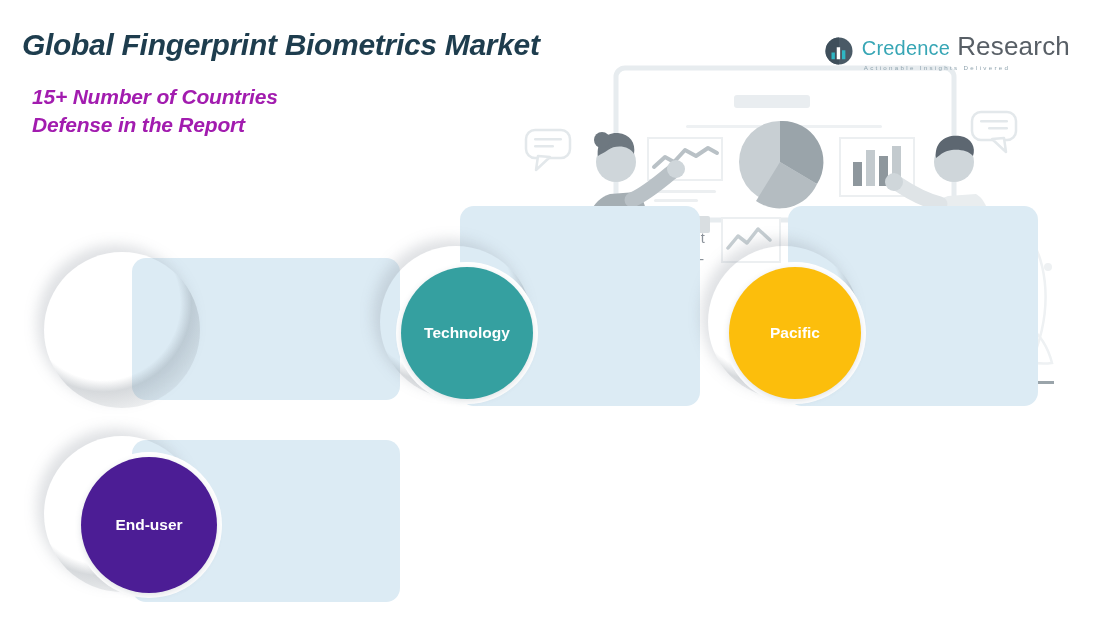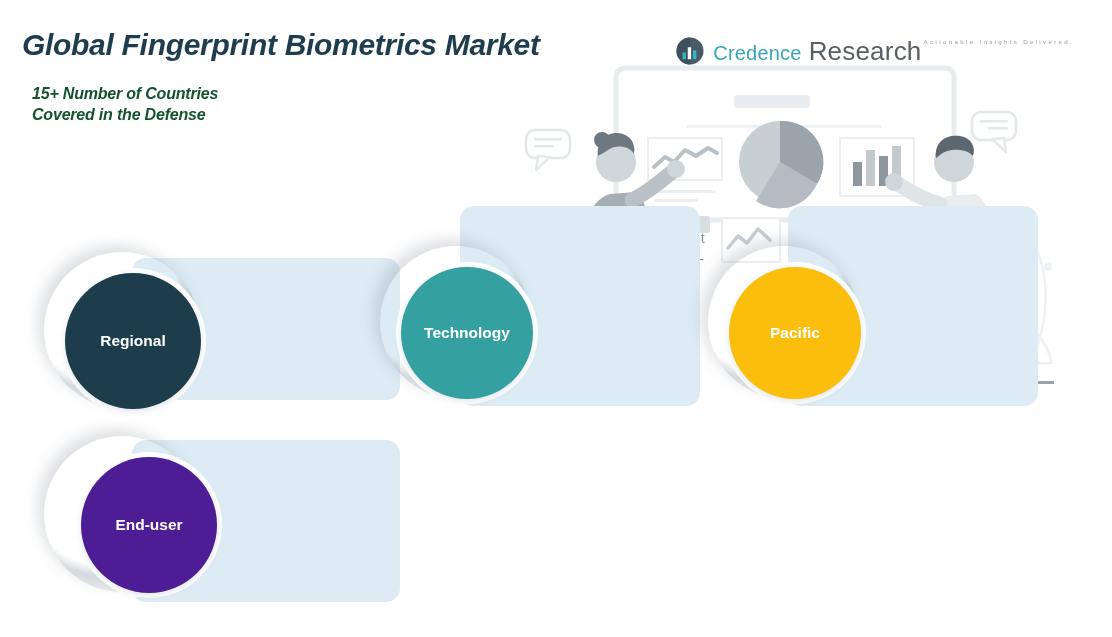--- a/index.html
+++ b/index.html
@@ -20,28 +20,28 @@
   
   #header { position:absolute; left:0; top:0; width:1112px; height:160px; z-index:5; }
 
   #page-title {
     position:absolute; left:22px; top:28px;
     font-size:30px; font-weight:bold; font-style:italic;
     color:#1e3d4e; letter-spacing:-0.3px;
   }
   #page-subtitle {
     position:absolute; left:32px; top:83px;
-    font-size:16px; font-weight:bold; font-style:italic;
-    color:#14532d; line-height:1.32; letter-spacing:-0.2px;
+    font-size:21px; font-weight:bold; font-style:italic;
+    color:#a21caf; line-height:1.32; letter-spacing:-0.2px;
   }
 
   
   #logo { position:absolute; right:42px; top:30px; height:42px; display:flex; align-items:center; gap:8px; }
   #logo-mark { width:30px; height:30px; flex:0 0 auto; }
-  .logo-text-wrap { display:flex; flex-direction:row; justify-content:center; }
+  .logo-text-wrap { display:flex; flex-direction:column; justify-content:center; }
   .logo-words { display:flex; align-items:baseline; gap:7px; }
   #logo-credence { font-size:20px; color:#37a6b5; letter-spacing:0.2px; }
   #logo-research { font-size:26px; color:#585f66; letter-spacing:0.2px; }
   #logo-tagline { font-size:6.2px; color:#8fa3ae; letter-spacing:2.3px; margin-top:2px; margin-left:2px; }
 
   
   .block { position:absolute; z-index:3; }
 
   .panel {
     position:absolute;
@@ -181,21 +181,21 @@
   <path d="M42 6 C18 52 22 116 56 150" fill="none" stroke="#eef1f3" stroke-width="2.5"></path>
   <path d="M10 96 C44 96 70 116 78 148 C46 152 18 132 10 96 Z" fill="none" stroke="#eef1f3" stroke-width="2.5"></path>
   <circle cx="74" cy="52" r="4" fill="#eef1f3"></circle>
   <rect x="8" y="166" width="72" height="3" fill="#9aa4aa"></rect>
 </svg>
 
 <div id="header">
   <div id="page-title">Global Fingerprint Biometrics Market</div>
   <div id="page-subtitle">
     <div>15+ Number of Countries</div>
-    <div>Covered in the Defense</div>
+    <div>Defense in the Report</div>
   </div>
 
   <div id="logo">
     <svg id="logo-mark" viewBox="0 0 40 40" aria-hidden="true">
       <path d="M20 2 A18 18 0 1 1 20 38 A18 18 0 1 1 20 2 Z" fill="#4a5a66"></path>
       <path d="M20 2 A18 18 0 0 0 20 38 Z" fill="#3f4f5b"></path>
       <rect x="10" y="22" width="4.5" height="9" fill="#2fb7c4"></rect>
       <rect x="17" y="15" width="4.5" height="16" fill="#ffffff"></rect>
       <rect x="24" y="19" width="4.5" height="12" fill="#2fb7c4"></rect>
     </svg>
@@ -212,23 +212,20 @@
 <div class="block" id="block-regional">
   <div class="panel" id="panel-regional"></div>
   <div class="panel-list" id="list-regional">
     <div class="li">North America</div>
     <div class="li">Europe</div>
     <div class="li">Asia Pacific</div>
     <div class="li">Latin America</div>
     <div class="li">Middle East &amp; Africa</div>
   </div>
   <div class="ring" id="ring-regional"></div>
-  <div class="circle" id="circle-regional">
-    <span>Regional</span>
-  </div>
 </div>
 
 <div class="block" id="block-technology">
   <div class="panel" id="panel-technology"></div>
   <div class="panel-list" id="list-technology">
     <div class="li">Non-Automated Fingerprint Identification System (Non-AFIS)</div>
     <div class="li">Automated Fingerprint Identification System (AFIS)</div>
   </div>
   <div class="ring" id="ring-technology"></div>
   <div class="circle" id="circle-technology">

